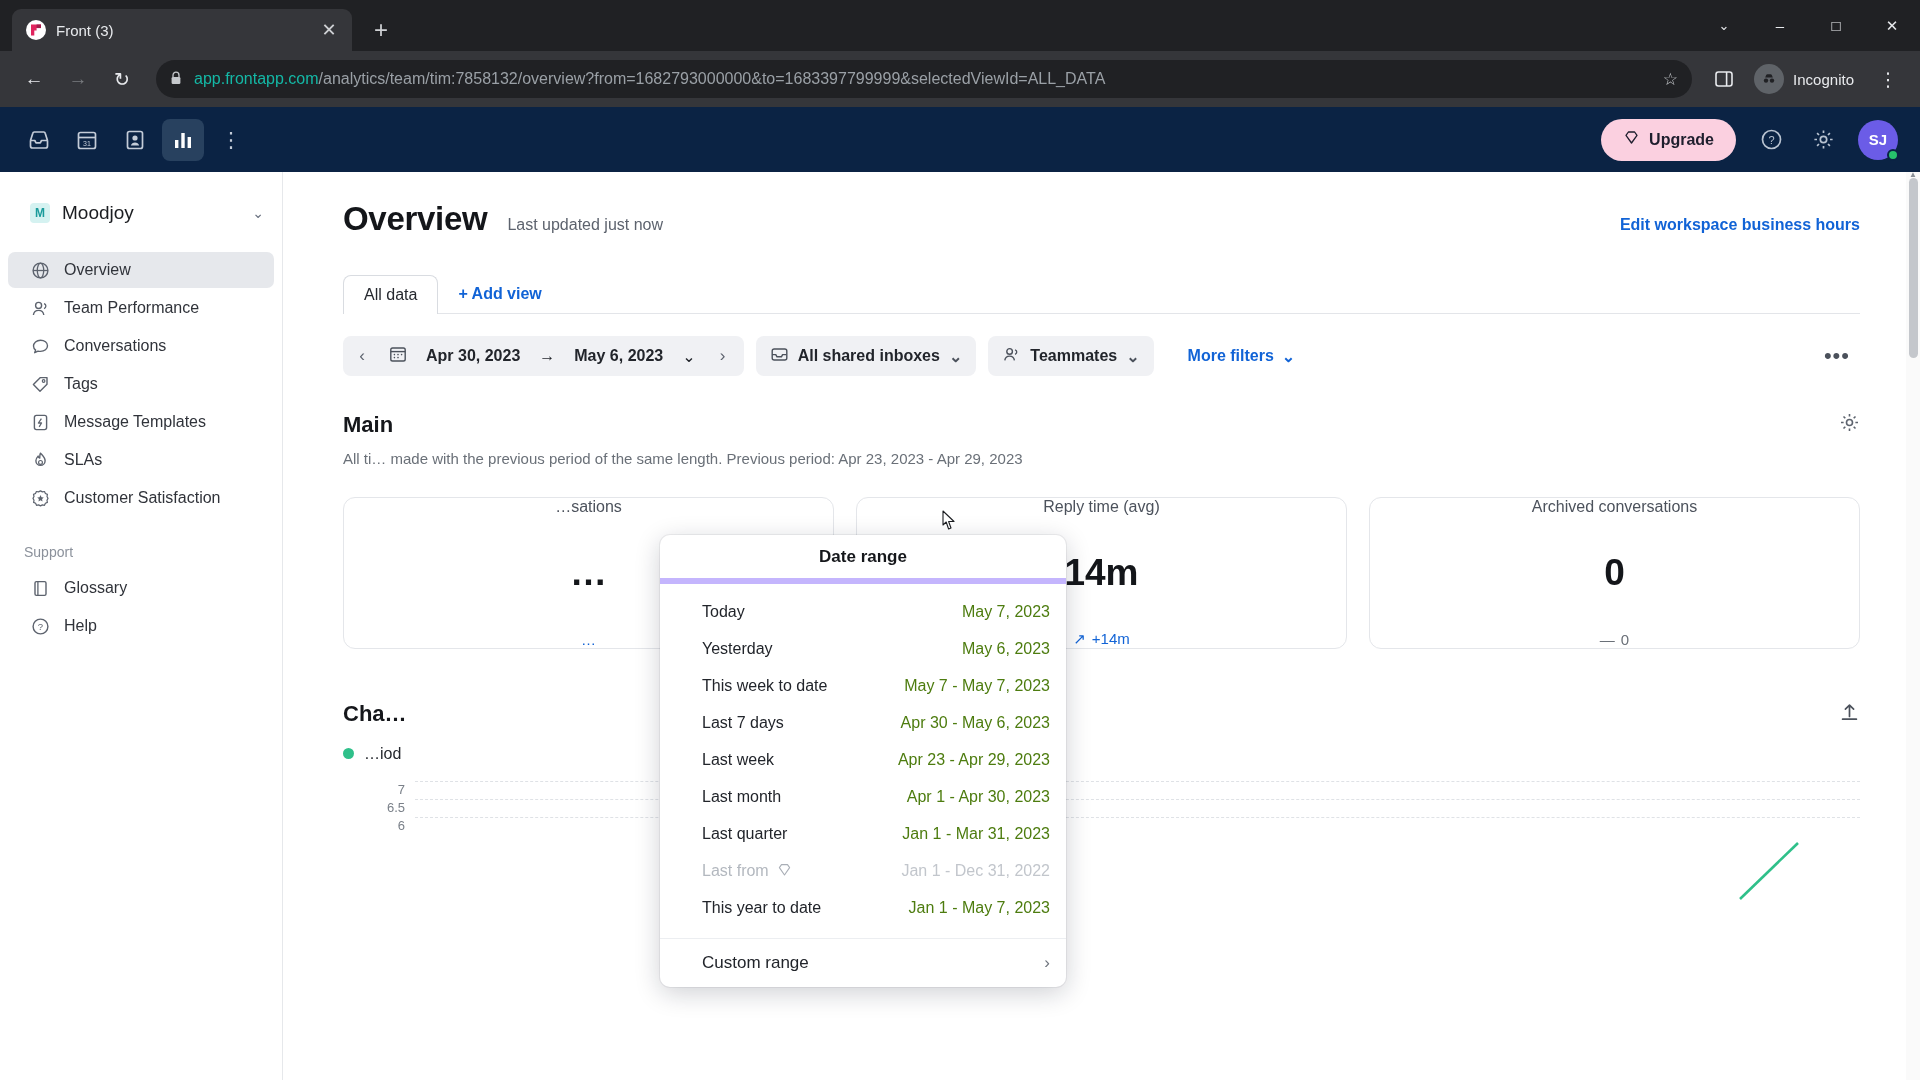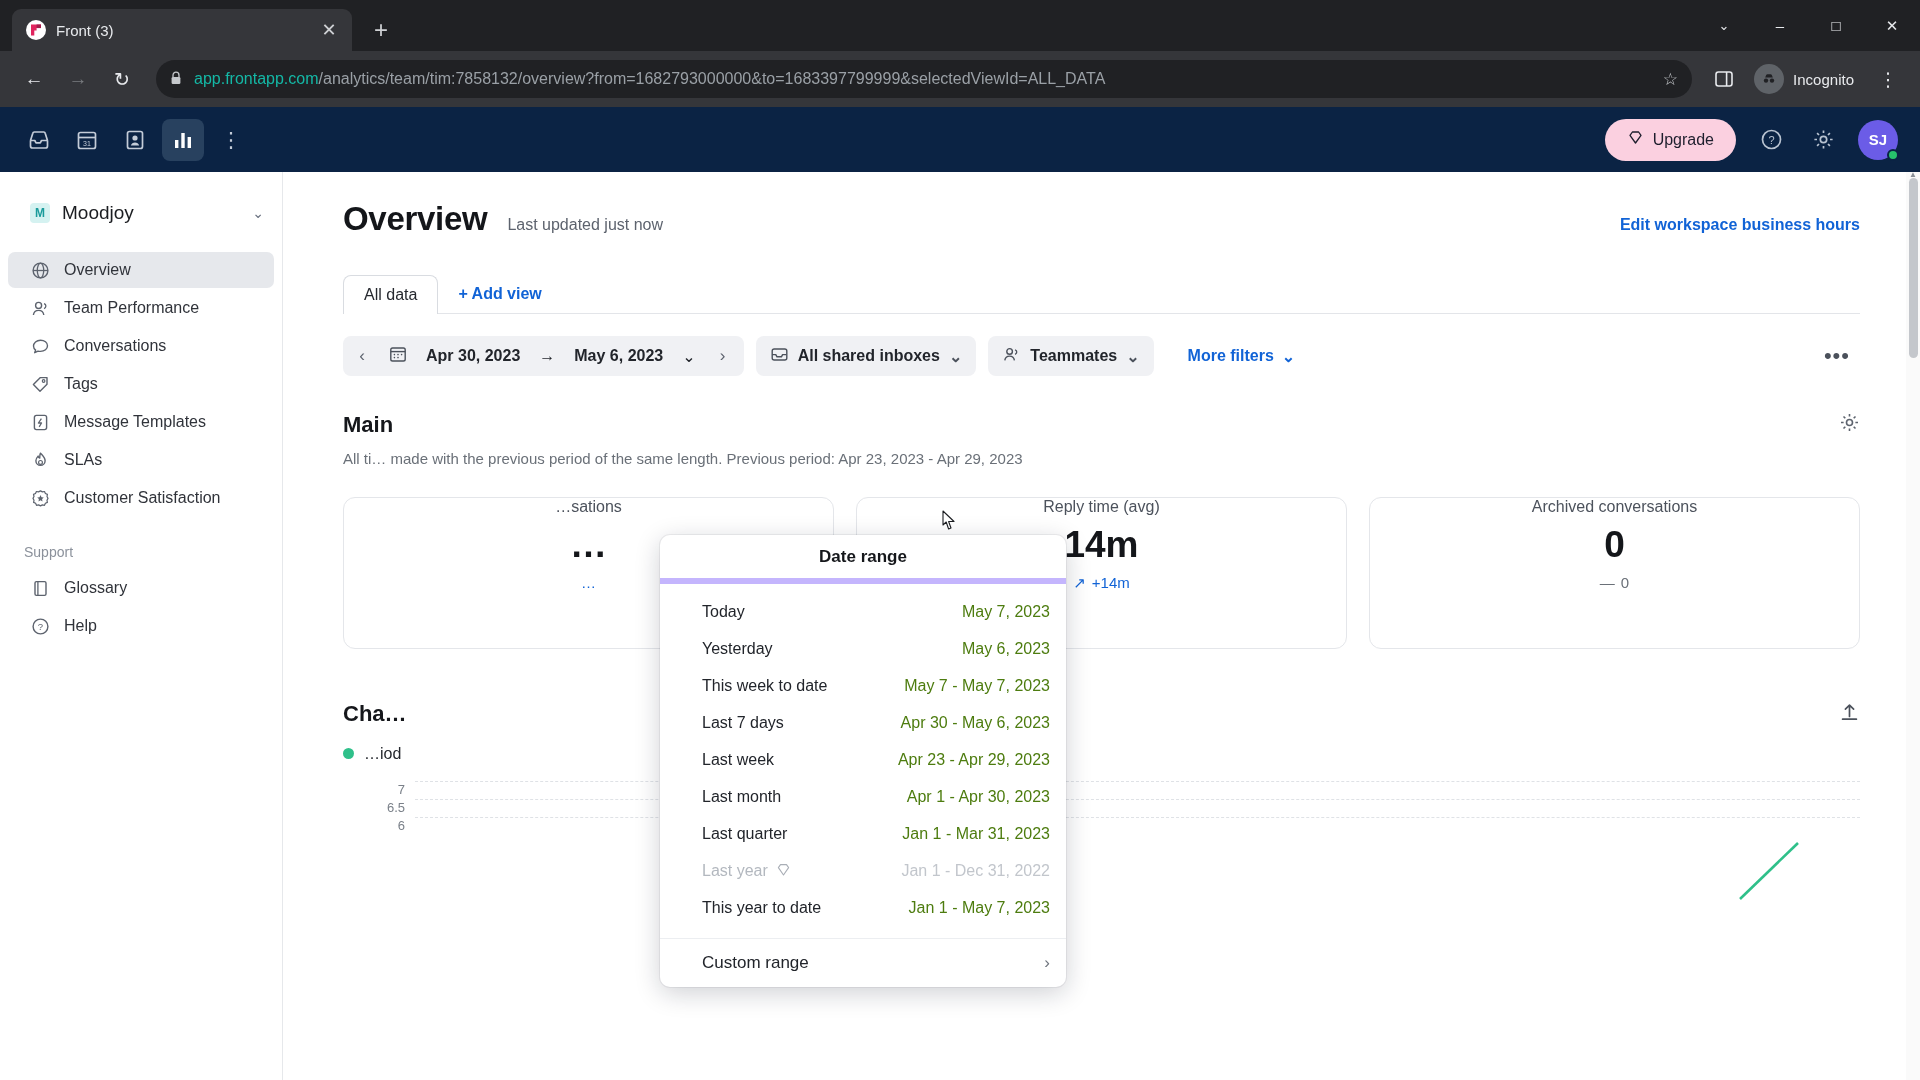--- a/index.html
+++ b/index.html
@@ -92,21 +92,21 @@
   .tb-ico {
     width: 42px; height: 42px; border-radius: 8px; display: flex;
     align-items: center; justify-content: center; cursor: pointer;
     color: #c4ccd8;
   }
   .tb-ico.active { background: #28415f; color: #ffffff; }
   .topbar-right { margin-left: auto; display: flex; align-items: center; gap: 18px; }
   .upgrade-btn {
     background: #fbd0e0; color: #1e1e2d; border-radius: 22px; height: 42px;
     display: flex; align-items: center; gap: 9px; padding: 0 22px;
-    font-size: 16px; font-weight: 400; cursor: pointer; border: none;
+    font-size: 16px; font-weight: 700; cursor: pointer; border: none;
   }
   .tb-round { color: #b9c3d1; font-size: 21px; cursor: pointer;
     width: 34px; height: 34px; display: flex; align-items: center; justify-content: center; }
   .avatar {
     width: 40px; height: 40px; border-radius: 50%; background: #6b5ce7;
     color: #fff; font-size: 15px; font-weight: 700; display: flex;
     align-items: center; justify-content: center; position: relative; cursor: pointer;
   }
   .avatar .dot {
     position: absolute; right: -1px; bottom: -1px; width: 12px; height: 12px;
@@ -190,21 +190,21 @@
 
   
   .section-head { display: flex; align-items: flex-start; margin-top: 36px; }
   .section-title { font-size: 22px; font-weight: 700; color: #15171b; }
   .gear-corner { margin-left: auto; color: #5d636e; font-size: 20px; cursor: pointer; }
   .section-desc { font-size: 15px; color: #6a7078; margin-top: 10px; max-width: 1130px; line-height: 1.5; }
 
   .cards { display: flex; gap: 22px; margin-top: 26px; }
   .card {
     flex: 1; border: 1px solid #e4e6ea; border-radius: 12px; height: 152px;
-    display: flex; flex-direction: column; align-items: center; justify-content: flex-start;
+    display: flex; flex-direction: column; align-items: center; justify-content: space-between;
     gap: 8px; background: #fff;
   }
   .card-label { font-size: 16px; color: #4c525c; }
   .card-value { font-size: 37px; font-weight: 700; color: #14161a; }
   .card-delta { font-size: 15px; display: flex; align-items: center; gap: 6px; }
   .card-delta.up { color: #1163d6; }
   .card-delta.flat { color: #6a7078; }
 
   .chart-head { display: flex; align-items: center; margin-top: 52px; }
   .chart-title { font-size: 22px; font-weight: 700; color: #15171b; }
@@ -640,21 +640,21 @@
             <div class="pop-item">
               <span class="pi-label">Last month</span>
               <span class="pi-value">Apr 1 - Apr 30, 2023</span>
             </div>
             <div class="pop-item">
               <span class="pi-label">Last quarter</span>
               <span class="pi-value">Jan 1 - Mar 31, 2023</span>
             </div>
             <div class="pop-item disabled">
               <span class="pi-label">
-                <span>Last year</span>
+                <span>Last from</span>
                 <span class="gem">
                   <svg width="15" height="15" viewBox="0 0 15 15">
                       <path d="M2.4 5.6L4.5 2.6h6l2.1 3L7.5 13z" stroke="#a9aeb6" stroke-width="1.1" fill="none" stroke-linejoin="round"></path>
                     </svg>
                 </span>
               </span>
               <span class="pi-value">Jan 1 - Dec 31, 2022</span>
             </div>
             <div class="pop-item">
               <span class="pi-label">This year to date</span>

